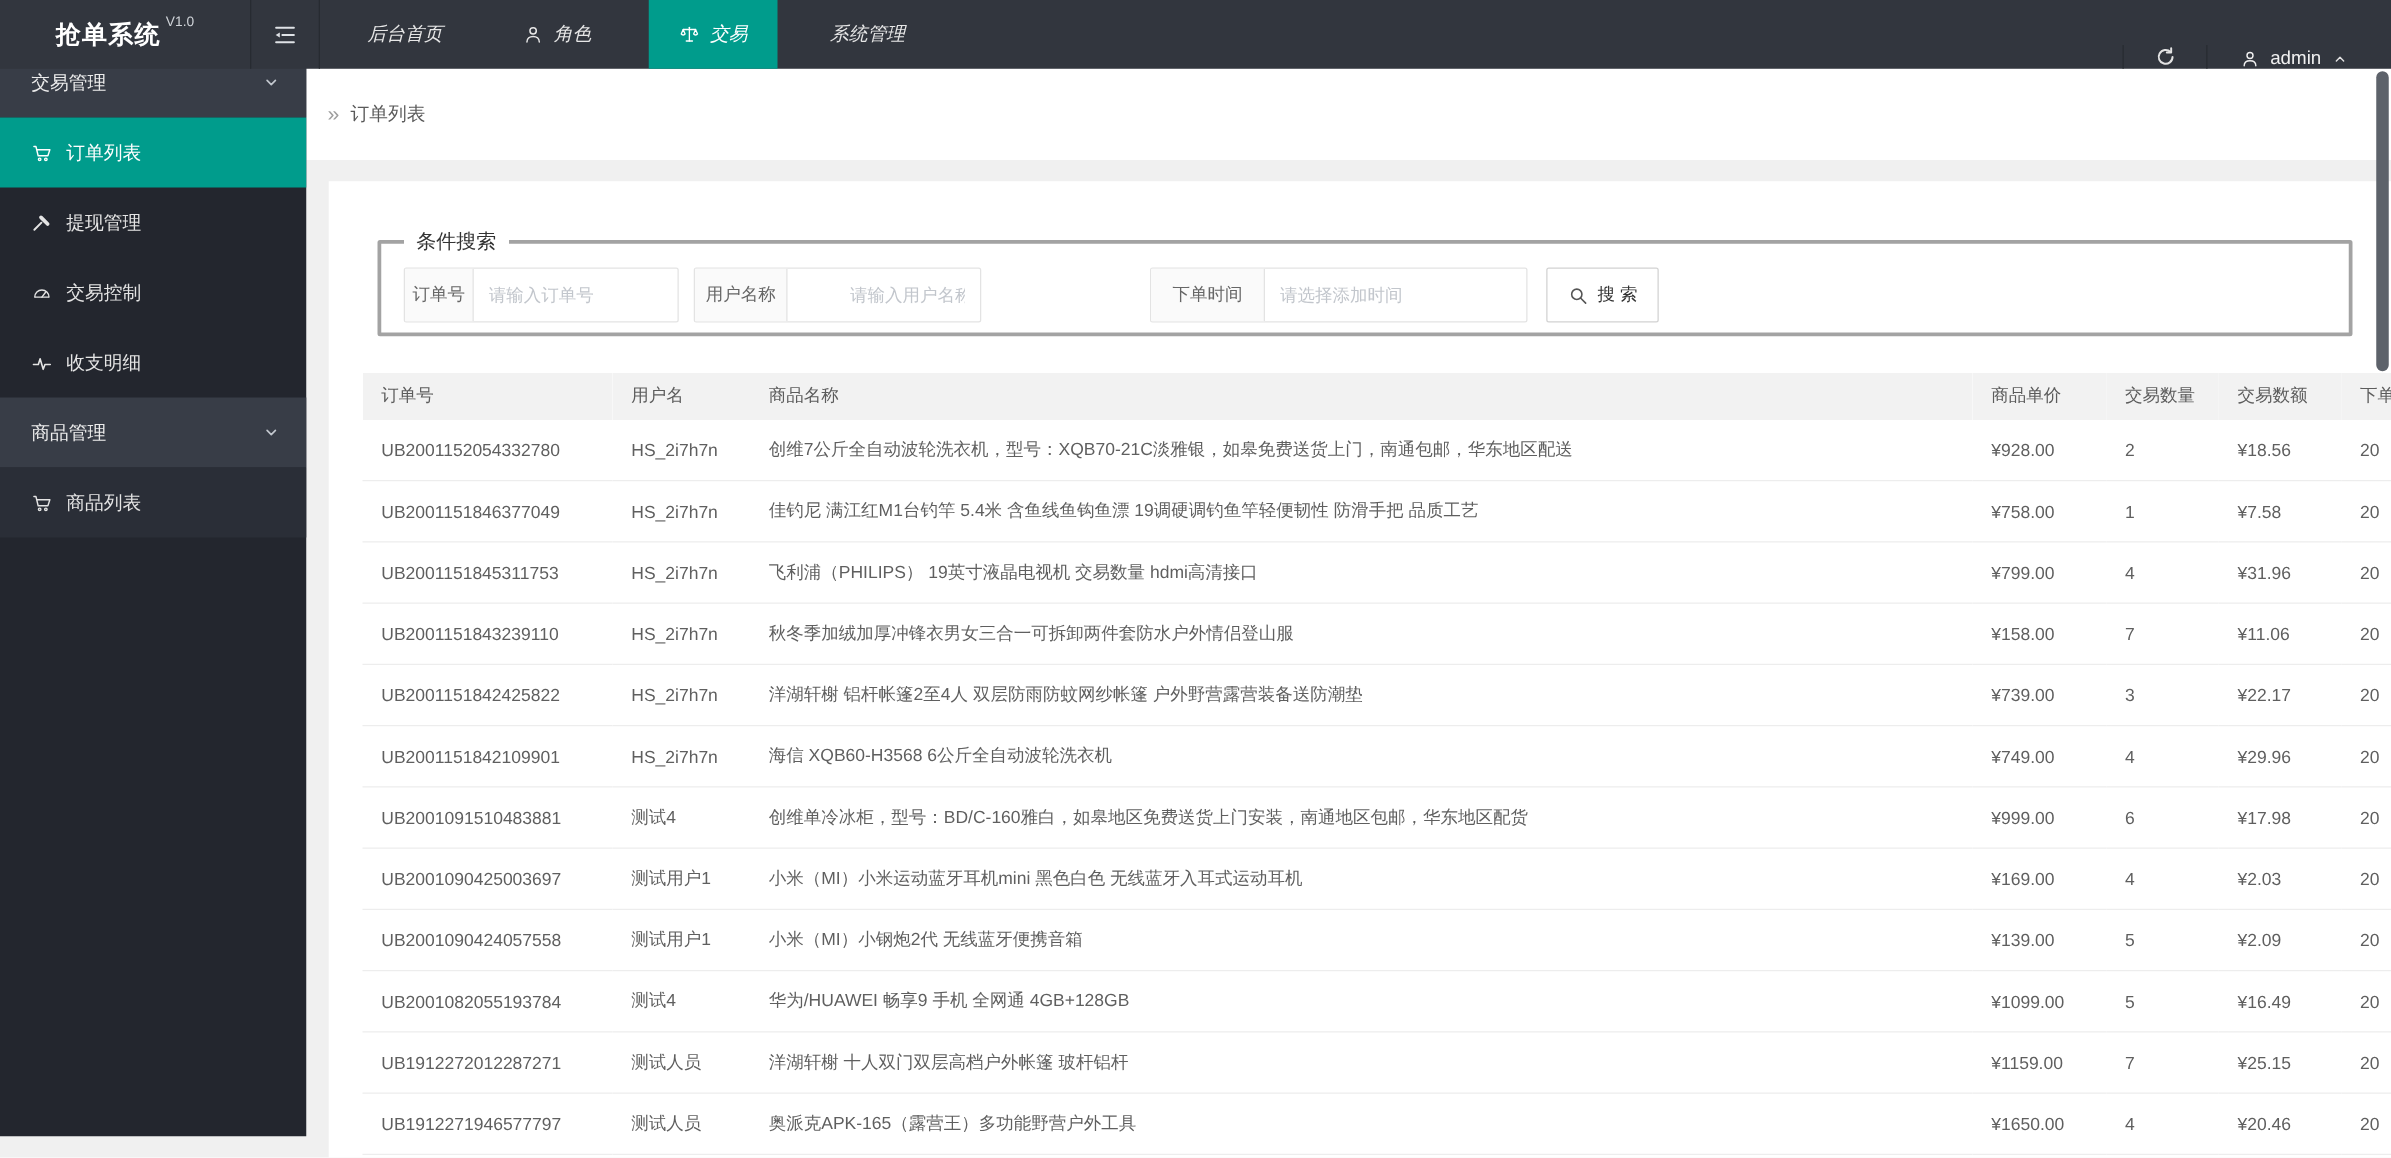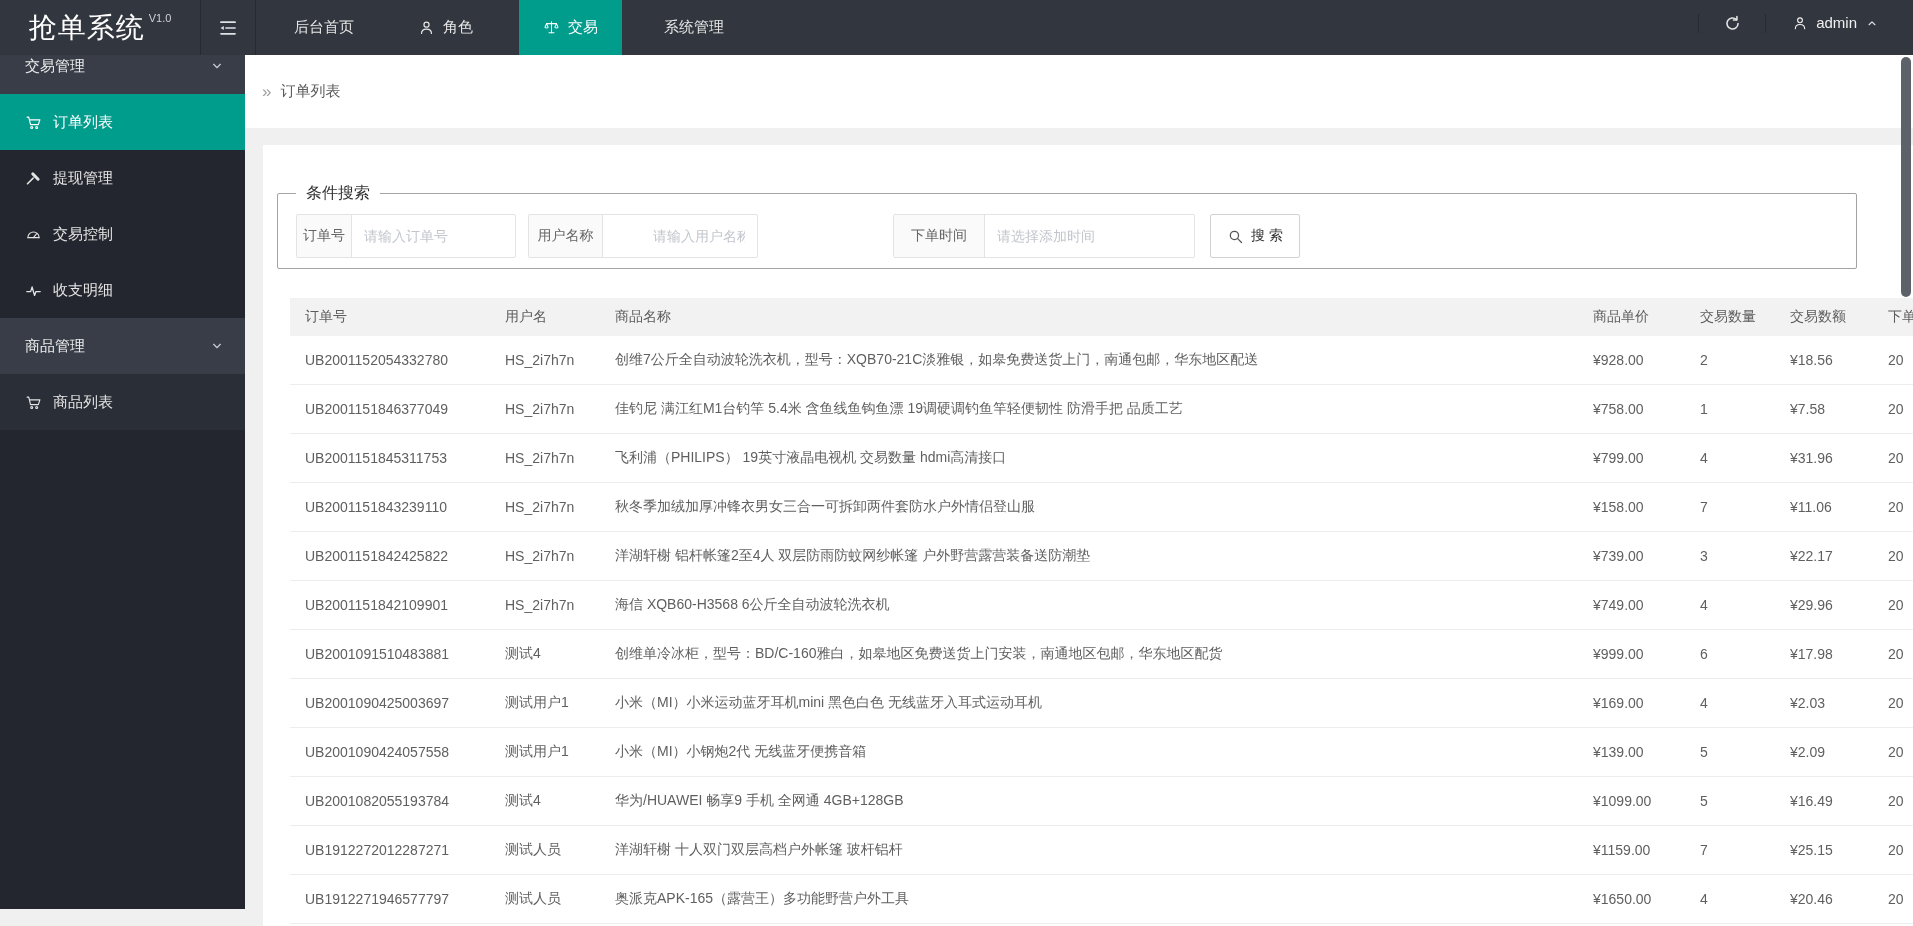--- a/index.html
+++ b/index.html
@@ -1,29 +1,29 @@
 <!DOCTYPE html>
 <html><head>
 <meta charset="utf-8">
 <style>
   html,body{margin:0;padding:0;overflow:hidden;}
   body{width:1913px;height:926px;position:relative;background:#F0F0F0;
        font-family:"Liberation Sans","DejaVu Sans",sans-serif;}
   
   .nav{position:absolute;left:0;top:0;width:1913px;height:55px;background:#32363E;display:flex;align-items:stretch;z-index:5;}
   .logo{width:200px;display:flex;align-items:center;justify-content:center;color:#fff;}
-  .logo-title{font-size:28px;font-weight:normal;letter-spacing:1px;}
+  .logo-title{font-size:20px;font-weight:bold;letter-spacing:1px;}
   .logo-ver{font-size:11px;color:#cfd3d8;margin-left:4px;align-self:flex-start;margin-top:12px;}
   .fold-btn{width:54px;display:flex;align-items:center;justify-content:center;color:#dfe2e6;
             border-left:1px solid #272B31;border-right:1px solid #272B31;cursor:pointer;}
   .nav-menu{display:flex;align-items:stretch;margin-left:6px;}
-  .nav-item{display:flex;align-items:center;padding:0 24px;margin:0 8px;color:#E6E6E6;font-size:15px;cursor:pointer;}
+  .nav-item{display:flex;align-items:center;padding:0 24px;margin:0 8px;color:#E6E6E6;font-size:15px;cursor:pointer;font-style:italic;}
   .nav-item.active{background:#009C8C;color:#fff;margin:0 10px 0 14px;}
   .nav-item .ico{margin-right:8px;display:inline-flex;}
-  .nav-right{margin-left:auto;display:flex;align-items:flex-start;margin-top:14px;}
+  .nav-right{margin-left:auto;display:flex;align-items:flex-end;margin-top:14px;}
   .refresh-btn{width:66px;display:flex;align-items:center;justify-content:center;color:#E3E3E3;
                border-left:1px solid #272B31;border-right:1px solid #272B31;cursor:pointer;}
   .admin{display:flex;align-items:center;padding:0 26px;color:#F0F0F0;font-size:15px;cursor:pointer;}
   .admin .ico{margin-right:8px;display:inline-flex;}
   .admin .caret{margin-left:8px;display:inline-flex;color:#E0E0E0;}
   
   .sidebar{position:absolute;left:0;top:38px;width:245px;height:871px;background:#23262E;z-index:4;}
   .side-row{height:56px;display:flex;align-items:center;padding-left:25px;position:relative;font-size:15px;cursor:pointer;box-sizing:border-box;}
   .group-hdr{background:#383D47;color:#ECECEC;}
   .group-hdr .caret{position:absolute;right:20px;top:50%;margin-top:-8px;color:#C2C7CE;display:inline-flex;}
@@ -31,22 +31,22 @@
   .side-item .ico{margin-right:11px;display:inline-flex;color:#E4E4E4;}
   .side-item.active{background:#009C8C;color:#fff;}
   .side-item.active .ico{color:#fff;}
   .side-item.tint{background:#2A2E37;text-align:right;}
   
   .crumb{position:absolute;left:245px;top:55px;right:0;height:73px;background:#fff;display:flex;align-items:center;padding-left:17px;box-sizing:border-box;}
   .crumb-sep{color:#9E9E9E;font-size:17px;margin-right:9px;}
   .crumb-cur{color:#5A5A5A;font-size:15px;}
   
   .card{position:absolute;left:263px;top:145px;width:1700px;height:840px;background:#fff;}
-  .search-fieldset{margin:38px 0 0 14px;width:1580px;height:86px;box-sizing:border-box;
-                   border:1px solid #a3a3a3;border-radius:2px;padding:0;}
+  .search-fieldset{margin:38px 0 0 39px;width:1580px;height:86px;box-sizing:border-box;
+                   border:3px solid #a3a3a3;border-radius:2px;padding:0;}
   .search-fieldset legend{margin-left:18px;padding:0 10px;font-size:16px;color:#333;}
   .search-row{display:flex;align-items:center;margin:10px 0 0 18px;}
   .sgroup{height:44px;border:1px solid #E3E3E3;border-radius:2px;display:flex;align-items:stretch;box-sizing:border-box;background:#fff;}
   .slabel{display:flex;align-items:center;justify-content:center;background:#FAFAFA;border-right:1px solid #E3E3E3;color:#666;font-size:14px;}
   .sinput{border:none;outline:none;padding:0 12px;font-size:14px;color:#333;flex:1;min-width:0;background:transparent;font-family:inherit;}
   .sinput::placeholder{color:#C2C6CC;}
   .search-row > .sgroup:nth-child(1){width:220px;}
   .search-row > .sgroup:nth-child(1) .slabel{width:54px;}
   .search-row > .sgroup:nth-child(2){width:230px;margin-left:12px;gap:38px;}
   .search-row > .sgroup:nth-child(2) .slabel{width:73px;}

